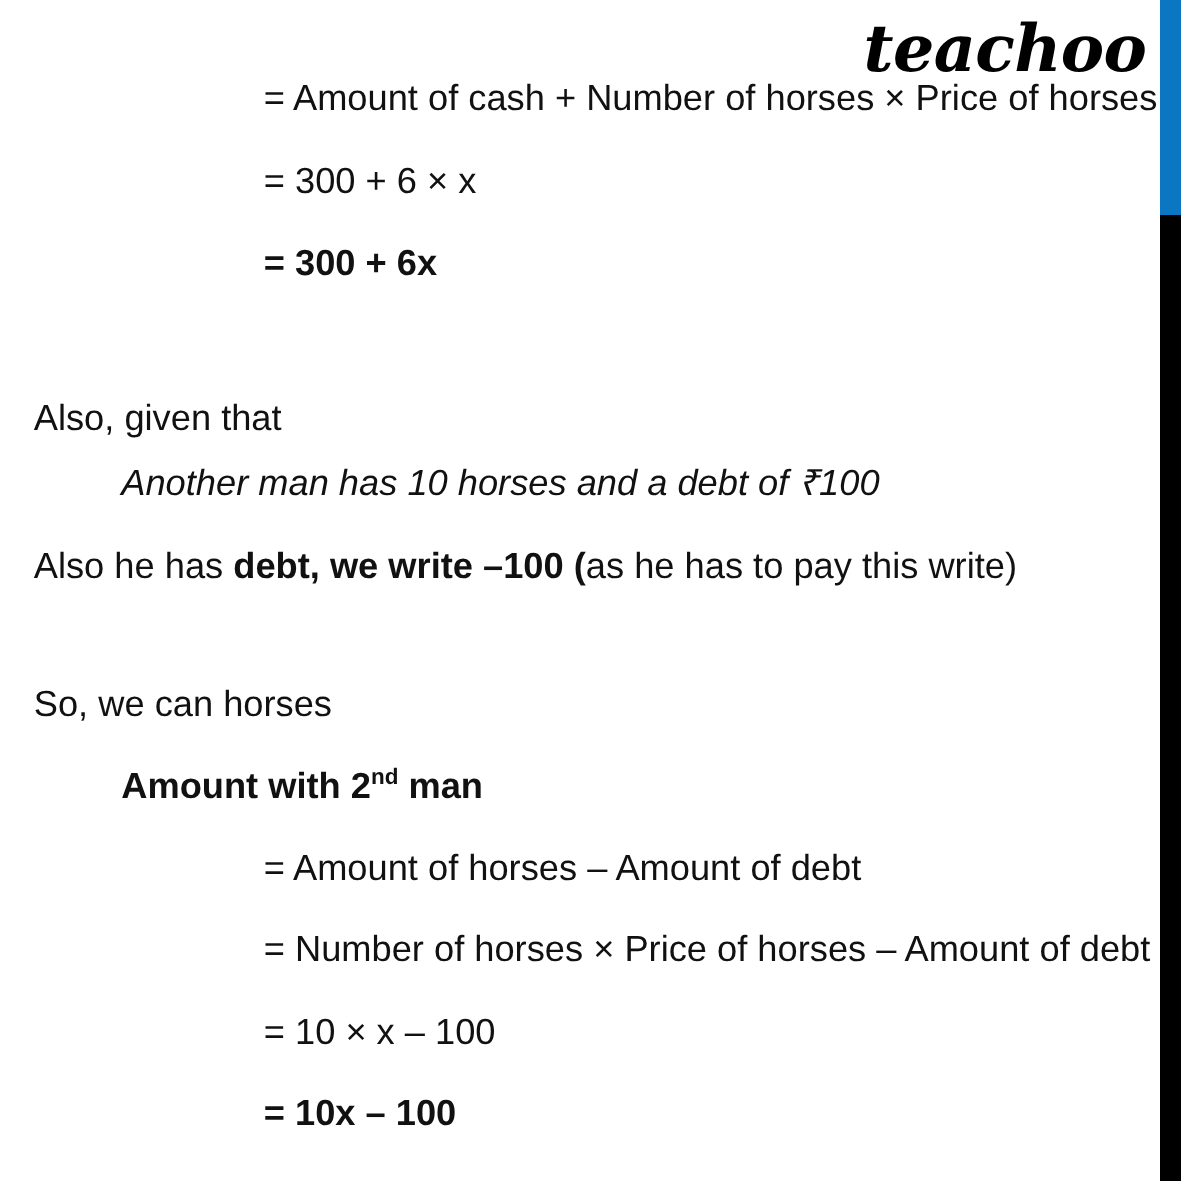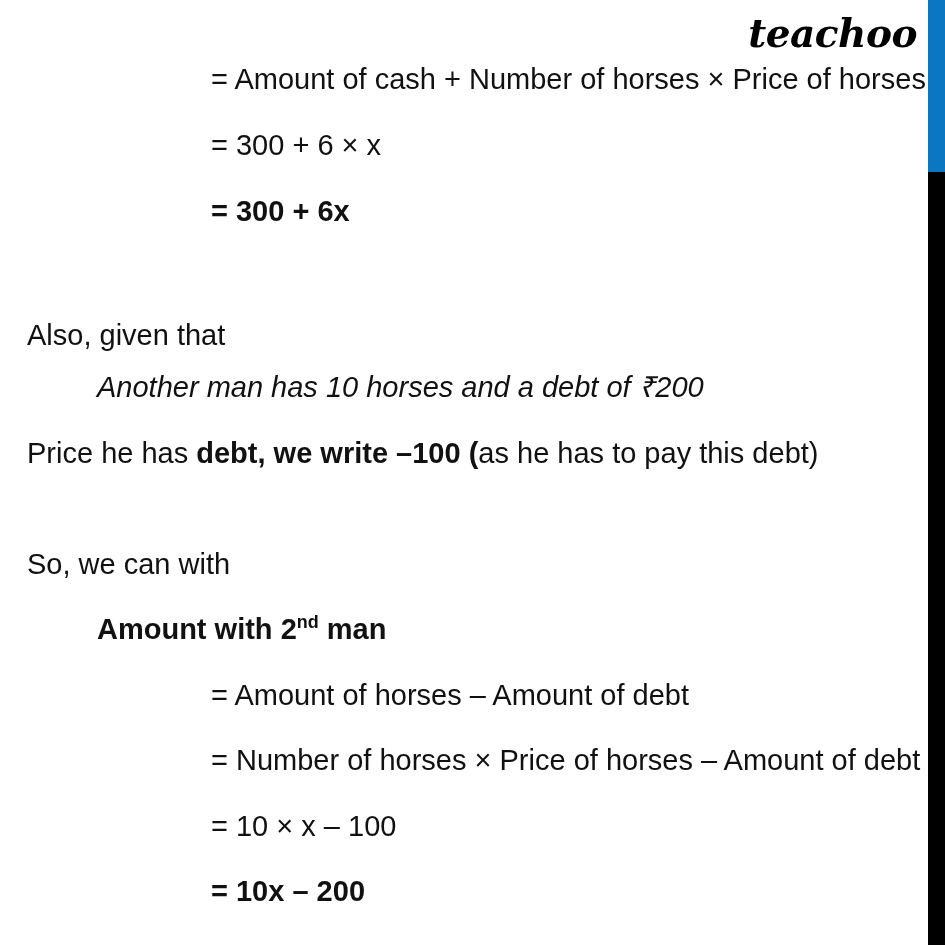--- a/index.html
+++ b/index.html
@@ -34,21 +34,21 @@
   }
 
   
   .brand {
     position: absolute;
     top: 14px;
     right: 28px;
     font-family: "DejaVu Serif", serif;
     font-style: italic;
     font-weight: 700;
-    font-size: 39px;
+    font-size: 52px;
     line-height: 1;
     letter-spacing: -0.5px;
     color: #000000;
     white-space: nowrap;
   }
 
   
   .content {
     position: absolute;
     left: 0;
@@ -90,34 +90,34 @@
   <div class="content">
 
     <div class="line ind-2" style="top:64px;">= Amount of cash + Number of horses × Price of horses</div>
 
     <div class="line ind-2" style="top:130px;">= 300 + 6 × x</div>
 
     <div class="line ind-2 bold" style="top:196px;">= 300 + 6x</div>
 
     <div class="line ind-0" style="top:320px;">Also, given that</div>
 
-    <div class="line ind-1 ital" style="top:372px;">Another man has 10 horses and a debt of ₹200</div>
+    <div class="line ind-1 ital" style="top:372px;">Another man has 10 horses and a debt of ₹100</div>
 
     <div class="line ind-0" style="top:438px;">
-      <span>Price he has </span><b>debt, we write –100 (</b><span>as he has to pay this debt)</span>
+      <span>Also he has </span><b>debt, we write –100 (</b><span>as he has to pay this write)</span>
     </div>
 
-    <div class="line ind-0" style="top:549px;">So, we can with</div>
+    <div class="line ind-0" style="top:549px;">So, we can horses</div>
 
     <div class="line ind-1 bold" style="top:614px;">
       <span>Amount with 2</span><sup>nd</sup><span> man</span>
     </div>
 
     <div class="line ind-2" style="top:680px;">= Amount of horses – Amount of debt</div>
 
     <div class="line ind-2" style="top:745px;">= Number of horses × Price of horses – Amount of debt</div>
 
     <div class="line ind-2" style="top:811px;">= 10 × x – 100</div>
 
-    <div class="line ind-2 bold" style="top:876px;">= 10x – 200</div>
+    <div class="line ind-2 bold" style="top:876px;">= 10x – 100</div>
 
   </div>
 </div>
 
 </body></html>

